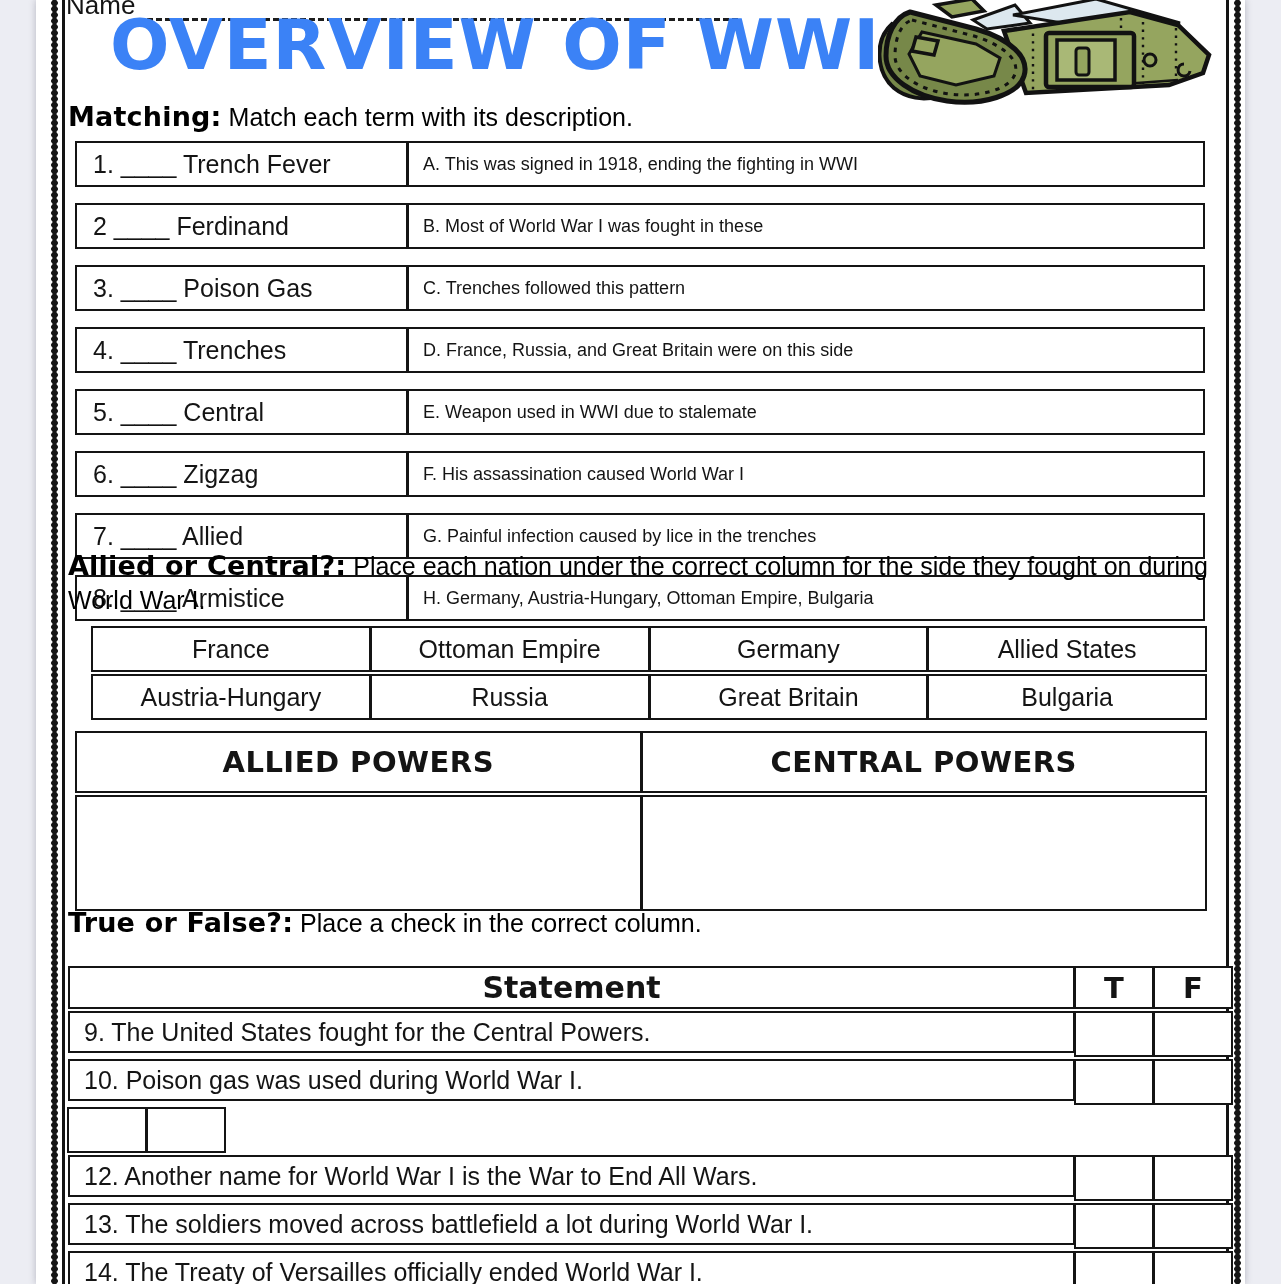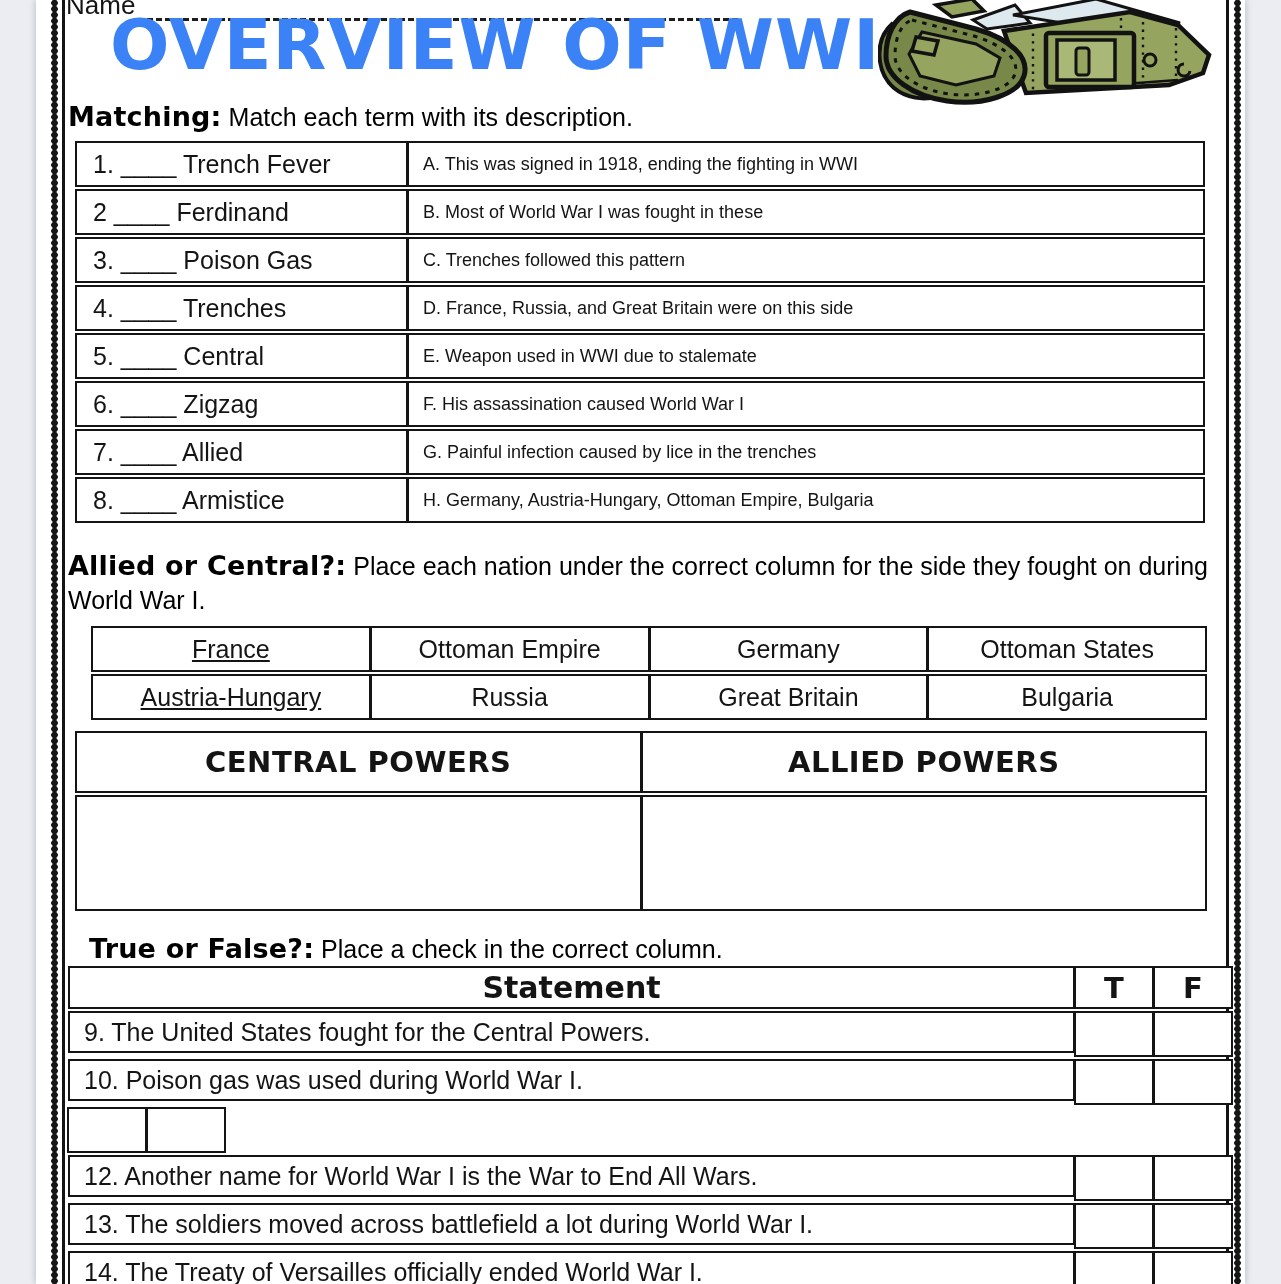--- a/index.html
+++ b/index.html
@@ -27,28 +27,28 @@
   .tank { position:absolute; left:842px; top:-4px; width:342px; height:122px; }
 
   
   .sect-head { position:absolute; left:32px; font-size:25px; line-height:1.32; color:#000000; }
   .sect-head b { font-family:"DejaVu Sans", sans-serif; font-weight:800; font-size:27px; letter-spacing:.2px; }
 
   
   .cell { border:2.5px solid #141414; background:#fff; display:flex; align-items:center; }
 
   .matching-table { position:absolute; left:39px; top:141px; width:1130px; }
-  .m-row { display:flex; margin-bottom:2px; }
+  .m-row { display:flex; margin-bottom:16px; }
   .m-term { width:333px; height:46px; padding-left:16px; font-size:25px; }
   .m-desc { flex:1; height:46px; margin-left:-1px; padding-left:14px; font-size:18px; }
 
   .nations-table { position:absolute; left:39px; top:626px; width:1132px; }
   .n-row { display:flex; margin-bottom:2px; }
   .n-cell { flex:1; height:46px; justify-content:center; font-size:25px; margin-left:-1px; }
-  .n-cell:first-child { margin-left:16px;text-decoration:underline; }
+  .n-cell:first-child { margin-left:16px; }
 
   .powers-table { position:absolute; left:39px; top:731px; width:1132px; }
   .p-row { display:flex; margin-bottom:2px; }
   .p-head { flex:1; height:62px; justify-content:center; margin-left:-1px;
             font-family:"DejaVu Sans", sans-serif; font-weight:800; font-size:29px; letter-spacing:.5px; }
   .p-head:first-child, .p-blank:first-child { margin-left:0; }
   .p-blank { flex:1; height:116px; margin-left:-1px; }
 
   .tf-table { position:absolute; left:32px; top:966px; width:1165px; }
   .tf-row { display:flex; margin-bottom:2px; }
@@ -150,42 +150,42 @@
   <div class="sect-head" style="top:548px; width:1155px;">
     <b>Allied or Central?:</b>
     <span>Place each nation under the correct column for the side they fought on during World War I.</span>
   </div>
 
   <div class="nations-table">
       <div class="n-row">
         <div class="cell n-cell">France</div>
         <div class="cell n-cell">Ottoman Empire</div>
         <div class="cell n-cell">Germany</div>
-        <div class="cell n-cell">Ottoman States</div>
+        <div class="cell n-cell">Allied States</div>
       </div>
       <div class="n-row">
         <div class="cell n-cell">Austria-Hungary</div>
         <div class="cell n-cell">Russia</div>
         <div class="cell n-cell">Great Britain</div>
         <div class="cell n-cell">Bulgaria</div>
       </div>
     </div>
 
   <div class="powers-table">
     <div class="p-row">
+      <div class="cell p-head">ALLIED POWERS</div>
       <div class="cell p-head">CENTRAL POWERS</div>
-      <div class="cell p-head">ALLIED POWERS</div>
     </div>
     <div class="p-row">
       <div class="cell p-blank"></div>
       <div class="cell p-blank"></div>
     </div>
   </div>
 
-  <div class="sect-head" style="top:931px;margin-left:21px;">
+  <div class="sect-head" style="top:905px;">
     <b>True or False?:</b>
     <span>Place a check in the correct column.</span>
   </div>
 
   <div class="tf-table">
     <div class="tf-row header">
       <div class="cell tf-statement hdr">Statement</div>
       <div class="cell tf-t">T</div>
       <div class="cell tf-f">F</div>
     </div>

